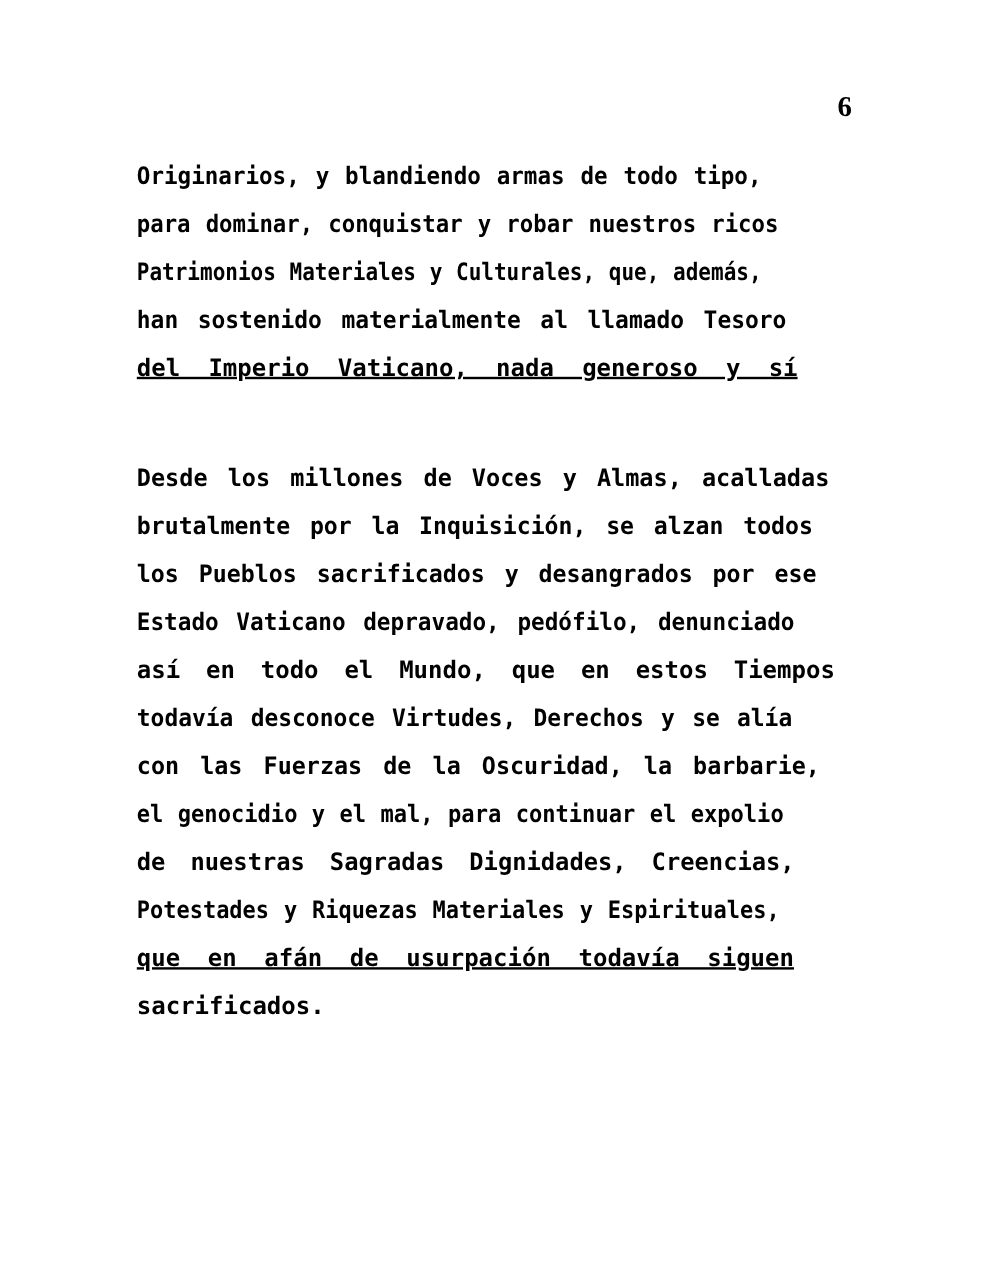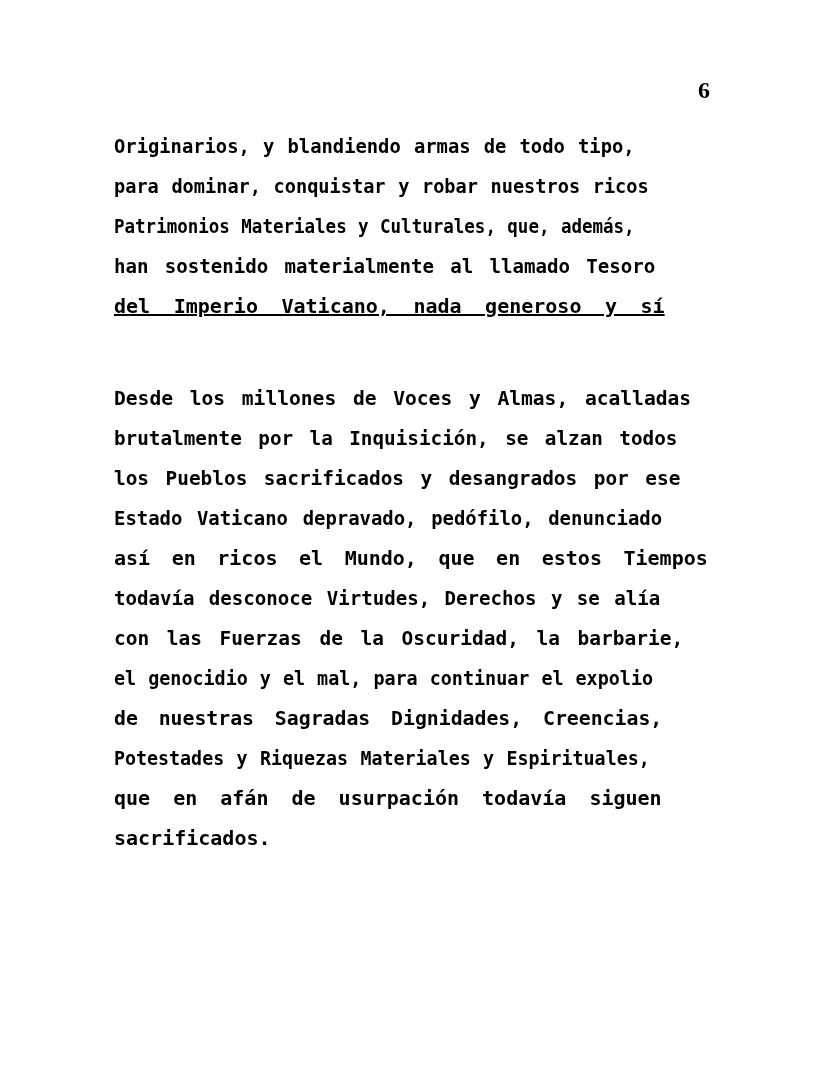--- a/index.html
+++ b/index.html
@@ -73,24 +73,24 @@
         <span class="line" style="word-spacing: 1.5px; transform: scaleX(0.93);">para dominar, conquistar y robar nuestros ricos</span>
         <span class="line" style="word-spacing: 1px; transform: scaleX(0.875);">Patrimonios Materiales y Culturales, que, además,</span>
         <span class="line" style="word-spacing: 5px; transform: scaleX(0.955);">han sostenido materialmente al llamado Tesoro</span>
         <span class="line" style="word-spacing: 11.5px; text-decoration: underline;">del Imperio Vaticano, nada generoso y sí</span>
       </p>
       <p class="para">
         <span class="line" style="word-spacing: 5px; transform: scaleX(0.98);">Desde los millones de Voces y Almas, acalladas</span>
         <span class="line" style="word-spacing: 5px; transform: scaleX(0.965);">brutalmente por la Inquisición, se alzan todos</span>
         <span class="line" style="word-spacing: 5px; transform: scaleX(0.97);">los Pueblos sacrificados y desangrados por ese</span>
         <span class="line" style="word-spacing: 3.5px; transform: scaleX(0.945);">Estado Vaticano depravado, pedófilo, denunciado</span>
-        <span class="line" style="word-spacing: 9.5px;">así en ricos el Mundo, que en estos Tiempos</span>
+        <span class="line" style="word-spacing: 9.5px;">así en todo el Mundo, que en estos Tiempos</span>
         <span class="line" style="word-spacing: 3px; transform: scaleX(0.955);">todavía desconoce Virtudes, Derechos y se alía</span>
         <span class="line" style="word-spacing: 6px; transform: scaleX(0.975);">con las Fuerzas de la Oscuridad, la barbarie,</span>
         <span class="line" style="word-spacing: 1px; transform: scaleX(0.92);">el genocidio y el mal, para continuar el expolio</span>
         <span class="line" style="word-spacing: 9px; transform: scaleX(0.99);">de nuestras Sagradas Dignidades, Creencias,</span>
         <span class="line" style="word-spacing: 1.5px; transform: scaleX(0.915);">Potestades y Riquezas Materiales y Espirituales,</span>
-        <span class="line" style="word-spacing: 11px;">que en afán de usurpación todavía siguen</span>
+        <span class="line" style="word-spacing: 11px; text-decoration: underline;">que en afán de usurpación todavía siguen</span>
         <span class="line">sacrificados.</span>
       </p>
     </div>
 
 </div>
 
 </body></html>

